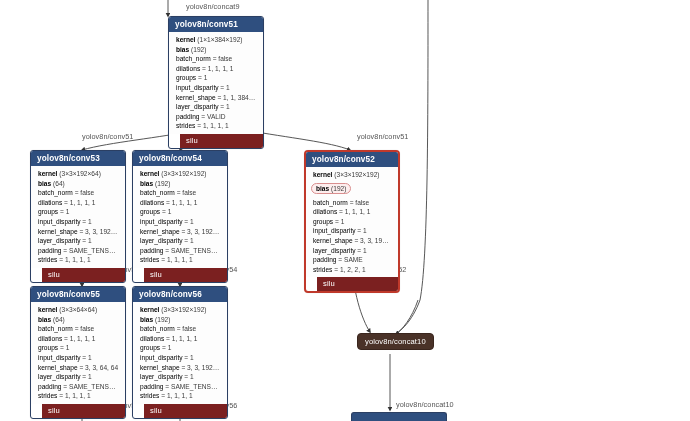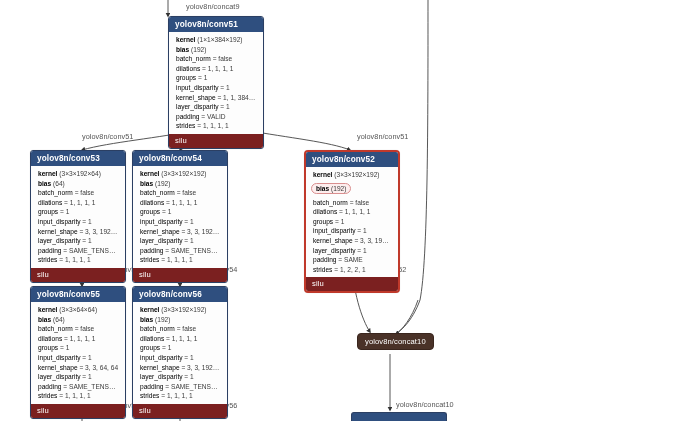--- a/index.html
+++ b/index.html
@@ -88,20 +88,21 @@
     margin: 0 0 0 -1px;
     display: inline-block;
     line-height: 9px;
   }
   .node-footer {
     background: #7b2020;
     color: #ffffff;
     font-size: 7.6px;
     padding: 2px 5px 3px 6px;
     letter-spacing: 0.1px;
+    margin-left: 11px;
   }
   
   .pill {
     position: absolute;
     box-sizing: border-box;
     background: #4a3228;
     color: #ffffff;
     font-size: 7.6px;
     border-radius: 4px;
     border: 1px solid #3a261e;

